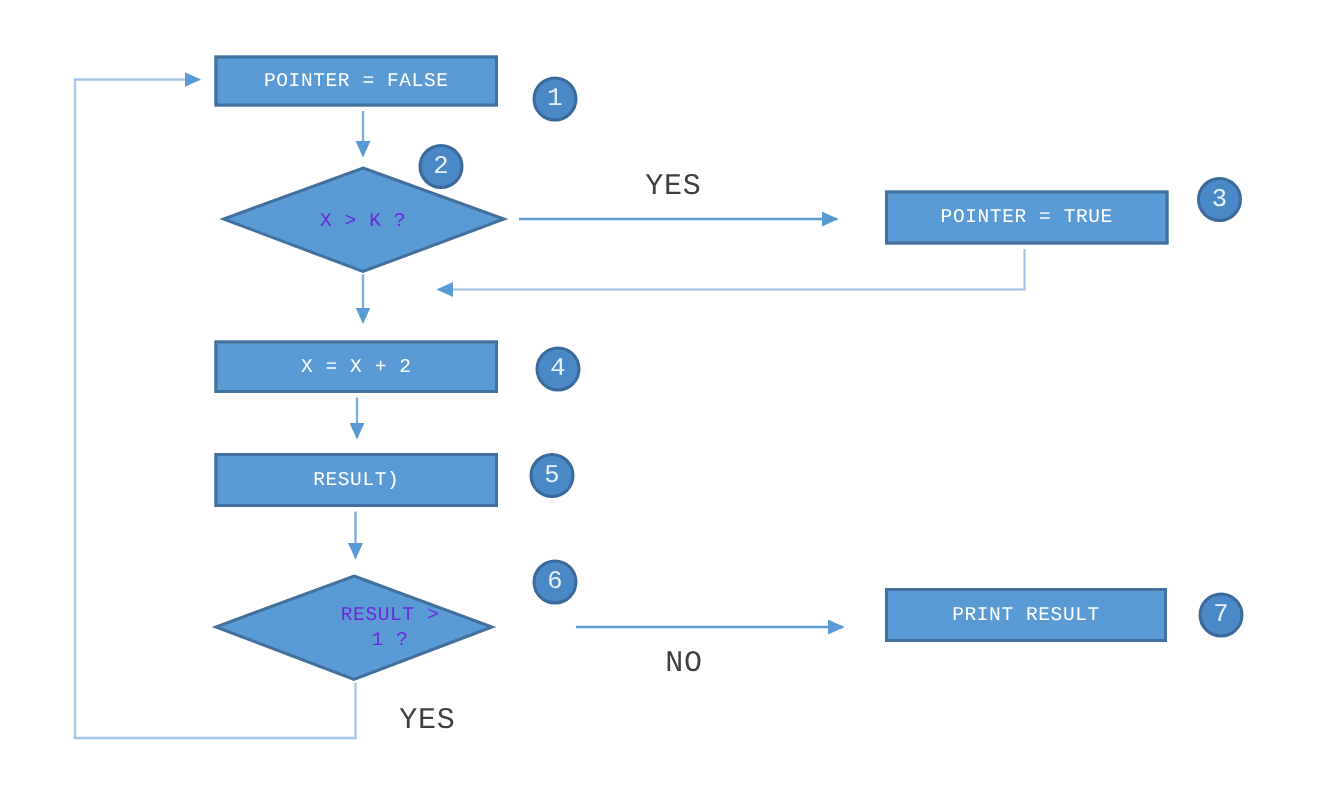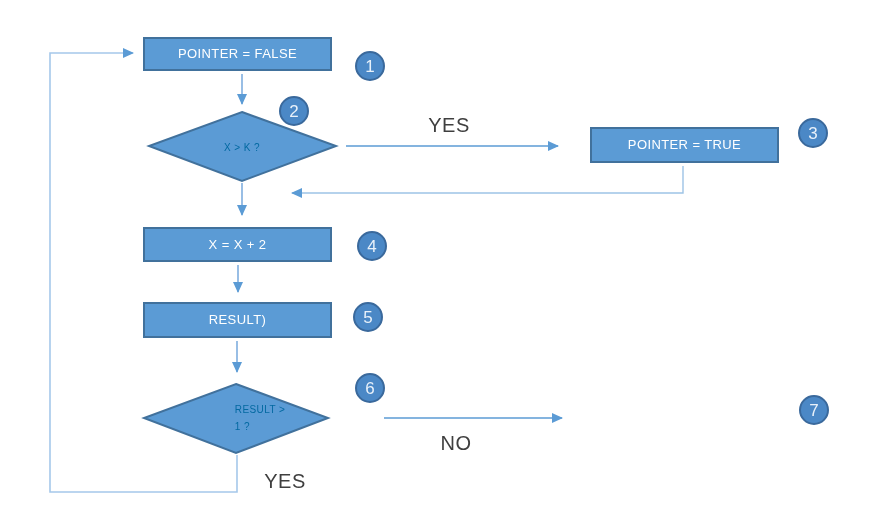--- a/index.html
+++ b/index.html
@@ -1,18 +1,18 @@
 <!DOCTYPE html>
 <html><head>
 <meta charset="utf-8">
 <style>
   html,body{margin:0;padding:0;background:#ffffff;}
   .stage{
     position:relative;width:894px;height:530px;background:#fff;
-    font-family:Liberation Sans, sans-serif;overflow:hidden;
+    font-family:Liberation Mono, monospace;overflow:hidden;
     --shape-fill:#5B9BD5; --shape-border:#41719C;
     --connector-light:#7FAEDF; --connector-strong:#5B9BD5;
     --loop-line:#A5C8EA; --elbow-line:#9DC3E6;
     --badge-fill:#4B88C6; --badge-border:#3A699C; --badge-text:#E8F1FA;
     --label-color:#3F3F3F;
   }
   svg.wires{position:absolute;left:0;top:0;width:894px;height:530px;}
   .diamond{fill:var(--shape-fill);stroke:var(--shape-border);stroke-width:2;}
   .wire-light{stroke:var(--connector-light);stroke-width:1.6;fill:none;}
   .wire-strong{stroke:var(--connector-strong);stroke-width:1.6;fill:none;}
@@ -20,21 +20,21 @@
   .wire-elbow{stroke:var(--elbow-line);stroke-width:1.4;fill:none;}
   .ah{fill:var(--connector-strong);}
   .node{
     position:absolute;box-sizing:border-box;
     display:flex;flex-direction:column;align-items:center;justify-content:center;
     background:var(--shape-fill);border:2px solid var(--shape-border);
     color:#fff;font-size:13px;letter-spacing:.4px;text-align:center;line-height:16px;
   }
   .dtext{
     position:absolute;transform:translate(-50%,-50%);
-    color:#0369a1;font-size:10px;letter-spacing:.4px;
+    color:#6d28d9;font-size:13px;letter-spacing:.4px;text-align:center;
     line-height:17px;white-space:nowrap;
   }
   .dtext span{display:block;}
   .elabel{
     position:absolute;transform:translate(-50%,-50%);
     color:var(--label-color);font-size:20px;letter-spacing:.5px;
   }
   .badge{
     position:absolute;transform:translate(-50%,-50%);
     width:26px;height:26px;border-radius:50%;
@@ -84,20 +84,23 @@
   </div>
 
   <div class="node" style="left:143px;top:227px;width:189px;height:35px;">
     <span>X = X + 2</span>
   </div>
 
   <div class="node" style="left:143px;top:302px;width:189px;height:36px;">
     <span>RESULT)</span>
   </div>
 
+  <div class="node" style="left:590px;top:392px;width:188px;height:36px;">
+    <span>PRINT RESULT</span>
+  </div>
 
   <div class="dtext" style="left:242px;top:147px;">X &gt; K ?</div>
 
   <div class="dtext" style="left:236px;top:418px;margin-left:24px;">
     <span>RESULT &gt;</span>
     <span>1 ?</span>
   </div>
 
   <div class="elabel" style="left:449px;top:125px;">YES</div>
   <div class="elabel" style="left:456px;top:443px;">NO</div>

